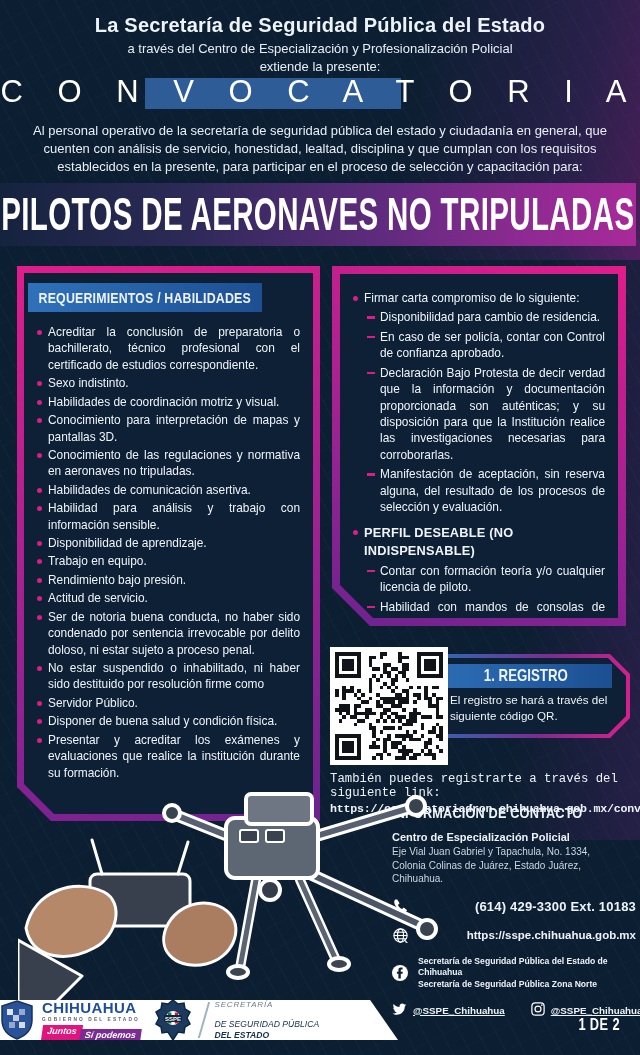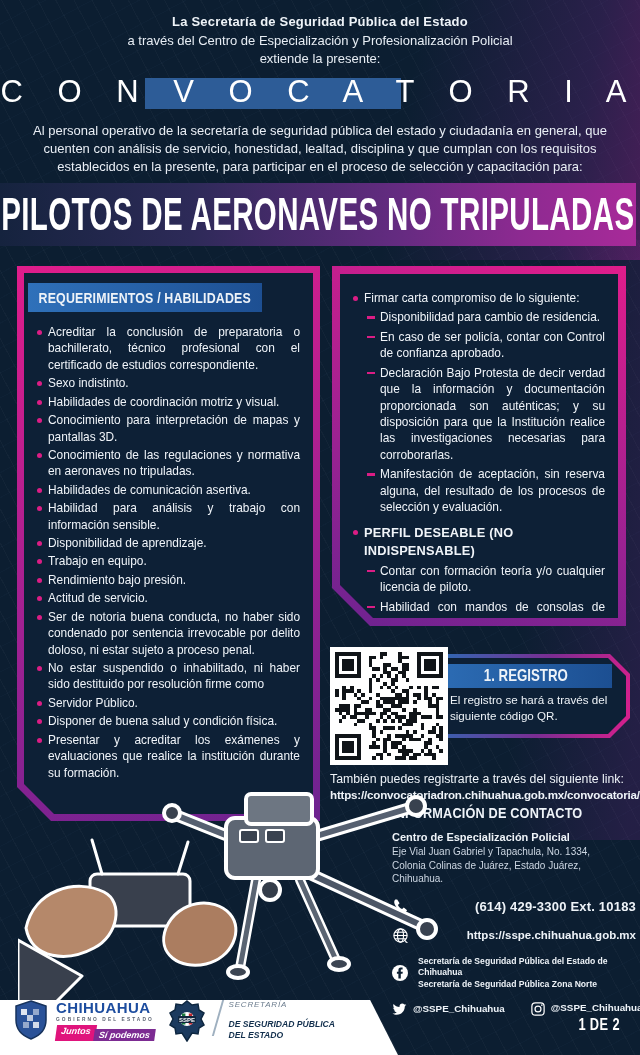--- a/index.html
+++ b/index.html
@@ -16,21 +16,21 @@
       repeating-linear-gradient(-28deg, rgba(110,160,220,0.025) 0 1px, transparent 1px 22px);
   }
   .tint{position:absolute;pointer-events:none;z-index:0;}
   .tint.top-right{left:0;top:0;width:640px;height:260px;
     background:linear-gradient(100deg, transparent 62%, rgba(118,38,140,0.28) 88%, rgba(168,32,152,0.38) 100%);}
   .tint.mid-right{left:0;top:240px;width:640px;height:600px;
     background:linear-gradient(95deg, transparent 80%, rgba(120,35,140,0.22) 98%);}
 
   
   .hdr{position:absolute;left:0;top:14px;width:100%;text-align:center;z-index:2;}
-  .hdr .l1{font-size:13px;font-weight:bold;letter-spacing:.2px;}
+  .hdr .l1{font-size:20px;font-weight:bold;letter-spacing:.2px;}
   .hdr .l2{font-size:13px;margin-top:4px;color:#e7edf4;}
   .hdr .l3{font-size:13px;margin-top:3px;color:#e7edf4;}
   .convo{position:absolute;left:0;top:74px;width:100%;height:40px;z-index:2;text-align:center;}
   .convo .bluebar{position:absolute;left:145px;top:4px;width:256px;height:31px;background:#2d5c97;}
   .convo .txt{position:relative;font-size:31px;letter-spacing:13px;color:#fff;font-weight:normal;}
   .intro{position:absolute;left:22px;top:122px;width:596px;z-index:2;
     font-size:13px;line-height:1.38;text-align:center;color:#e9eef5;}
 
   
   .banner{position:absolute;left:0;top:183px;width:636px;height:63px;z-index:2;
@@ -79,54 +79,54 @@
   .reg-box{position:absolute;left:436px;top:654px;width:194px;height:84px;z-index:2;}
   .reg-box .bframe{position:absolute;inset:0;
     background:linear-gradient(100deg,#2b6cb5,#7a2d92 55%,#da1f8c);
     clip-path:polygon(0 0,calc(100% - 20px) 0,100% 20px,100% calc(100% - 20px),calc(100% - 20px) 100%,0 100%);}
   .reg-box .binner{position:absolute;left:4px;top:4px;right:4px;bottom:4px;background:#0d2036;
     clip-path:polygon(0 0,calc(100% - 18px) 0,100% 18px,100% calc(100% - 18px),calc(100% - 18px) 100%,0 100%);}
   .reg-title{margin:6px 14px 4px 0;height:24px;background:linear-gradient(90deg,#2c6cb4,#1c4f92);
     display:flex;align-items:center;justify-content:center;}
   .reg-title span{font-weight:bold;font-size:17px;transform:scaleX(0.78);white-space:nowrap;}
   .reg-desc{padding:0 10px 0 10px;font-size:11.6px;line-height:1.38;color:#eef3f8;}
-  .alt-link{position:absolute;left:330px;top:772px;width:306px;z-index:2;}
+  .alt-link{position:absolute;left:330px;top:772px;width:306px;z-index:2;font-family:Liberation Mono, monospace;}
   .alt-link .a{font-size:12.3px;color:#eef3f8;}
   .alt-link .b{font-size:11.6px;font-weight:bold;margin-top:2px;letter-spacing:-0.2px;}
 
   
   .contact{position:absolute;left:392px;top:804px;width:244px;z-index:2;}
   .c-head{font-weight:bold;font-size:15.5px;white-space:nowrap;transform:scaleX(0.82);transform-origin:left center;letter-spacing:.2px;}
   .c-org{font-weight:bold;font-size:11px;margin-top:9px;}
   .c-addr{font-size:10px;line-height:1.35;color:#ccd6e2;margin-top:2px;width:230px;}
   .c-row{display:flex;align-items:center;margin-top:12px;justify-content:space-between;}
   .c-row .ic{flex:0 0 26px;display:flex;align-items:center;}
   .c-phone{font-weight:bold;font-size:13px;letter-spacing:.2px;}
   .c-web{font-weight:bold;font-size:11.5px;}
   .c-fb{font-weight:bold;font-size:8.6px;line-height:1.35;}
   .c-handles{display:flex;align-items:center;margin-top:12px;}
   .c-handle{font-weight:bold;font-size:9.8px;margin-left:6px;}
   .c-handles .ic2{display:flex;align-items:center;}
-  .c-handles .grp{display:flex;align-items:flex-start;margin-right:26px;}
+  .c-handles .grp{display:flex;align-items:flex-end;margin-right:26px;text-decoration:underline;}
 
   
   .photo{position:absolute;left:18px;top:778px;z-index:3;}
 
   
-  .footer{position:absolute;left:0;top:1000px;width:398px;height:55px;background:#fff;z-index:4;
+  .footer{position:absolute;left:0;top:1000px;width:398px;height:40px;background:#fff;z-index:4;
     clip-path:polygon(0 0,93% 0,100% 100%,0 100%);
-    display:flex;align-items:flex-start;padding-left:14px;box-sizing:border-box;}
+    display:flex;align-items:center;box-sizing:border-box;}
   .st-name{color:#1d4d9f;font-weight:bold;font-size:15px;letter-spacing:.4px;line-height:1;}
   .st-sub{color:#5a6270;font-size:4.8px;letter-spacing:2.1px;margin-top:2px;font-weight:bold;}
   .slogans{display:flex;margin-top:3px;}
   .sl1{background:#e0147c;color:#fff;font-style:italic;font-weight:bold;font-size:9px;padding:1px 5px;transform:skewX(-8deg);}
   .sl2{background:#7c2b92;color:#fff;font-style:italic;font-weight:bold;font-size:9px;padding:1px 5px;margin-left:-2px;margin-top:4px;transform:skewX(-8deg);}
   .f-div{width:2px;height:36px;background:#9fb0c0;transform:skewX(-16deg);margin:0 10px 0 12px;}
   .dept .d1{color:#6b7c8d;font-style:italic;font-size:8px;letter-spacing:.8px;}
-  .dept .d2{color:#13304e;font-style:italic;font-weight:bold;font-size:8.6px;margin-top:10px;}
+  .dept .d2{color:#13304e;font-style:italic;font-weight:normal;font-size:8.6px;margin-top:10px;}
   .dept .d3{color:#13304e;font-style:italic;font-weight:bold;font-size:8.6px;margin-top:1px;}
   .page-num{position:absolute;right:20px;top:1016px;z-index:4;color:#fff;font-weight:bold;font-size:16px;
     transform:scaleX(0.8);transform-origin:right center;letter-spacing:.5px;}
   .chi-logo{margin-right:8px;}
   .sspe-logo{margin-left:14px;}
 </style>
 </head>
 <body>
 
 <div class="poster">

